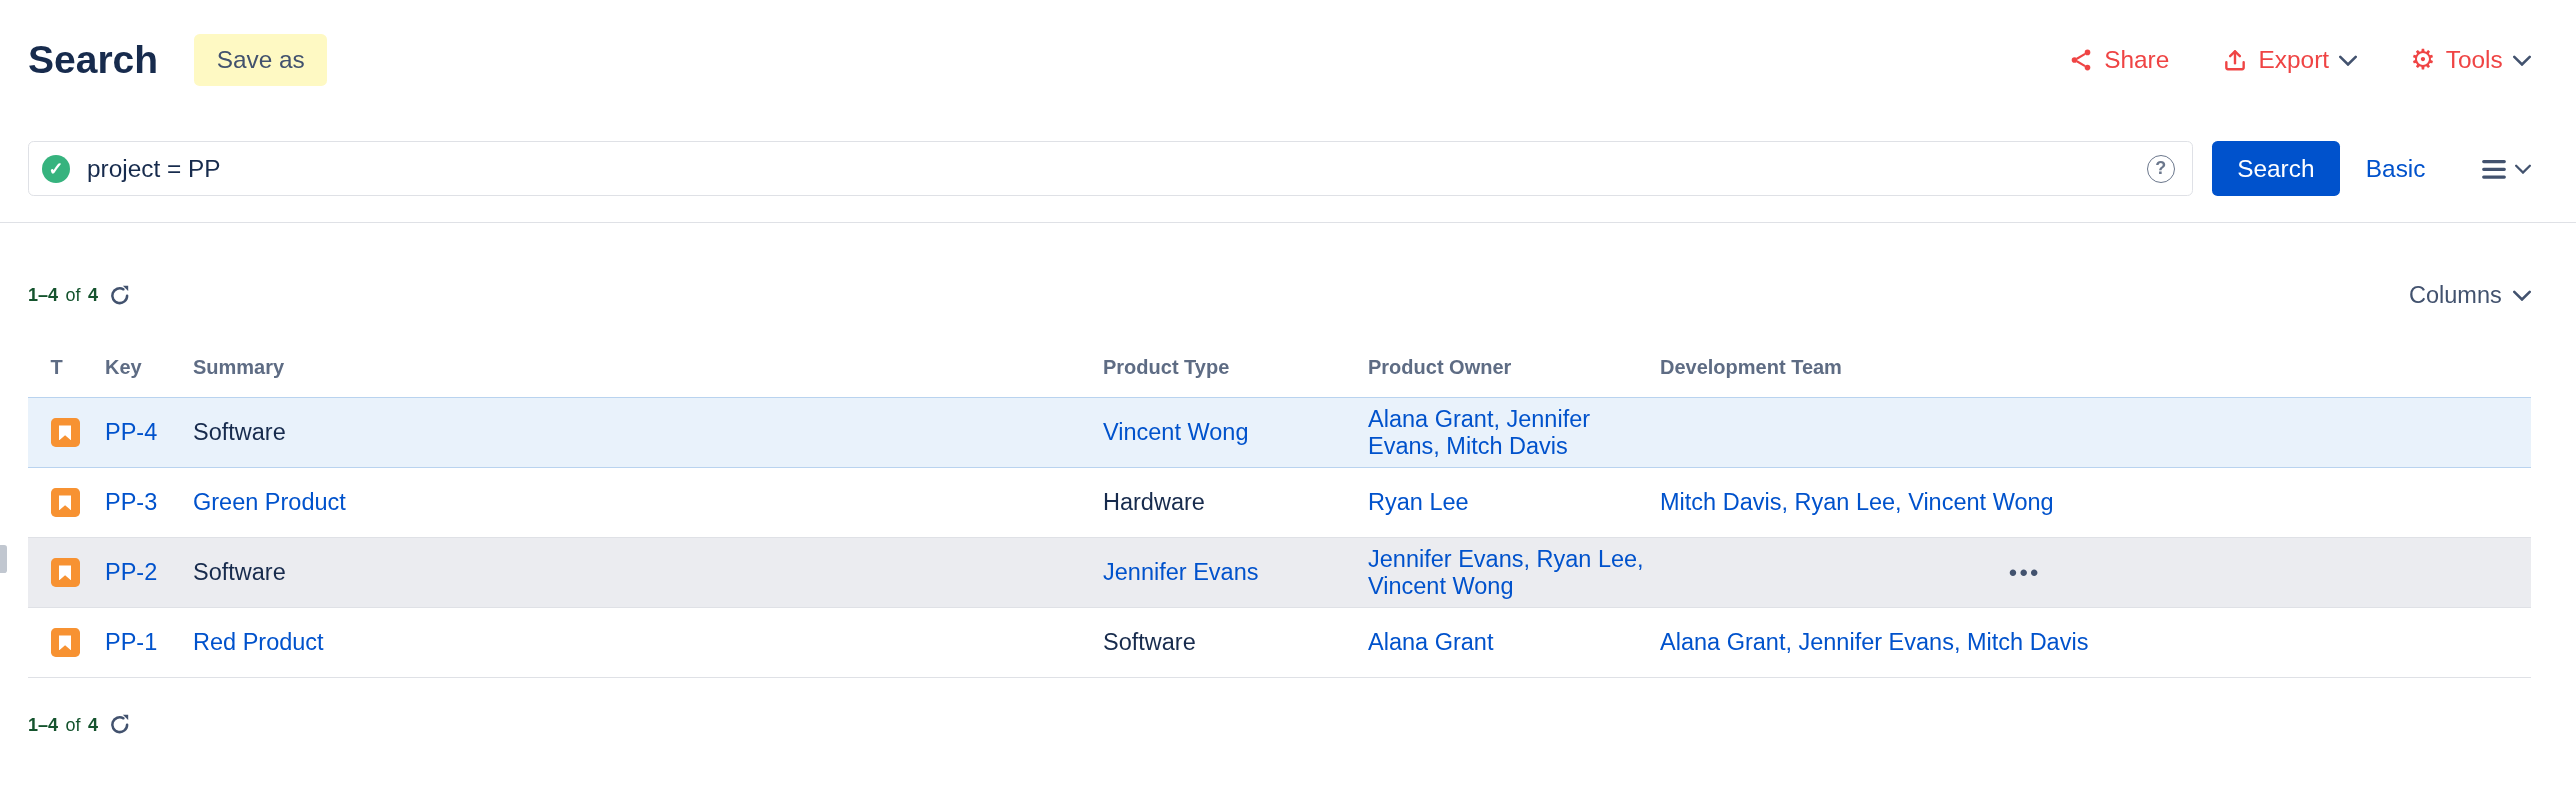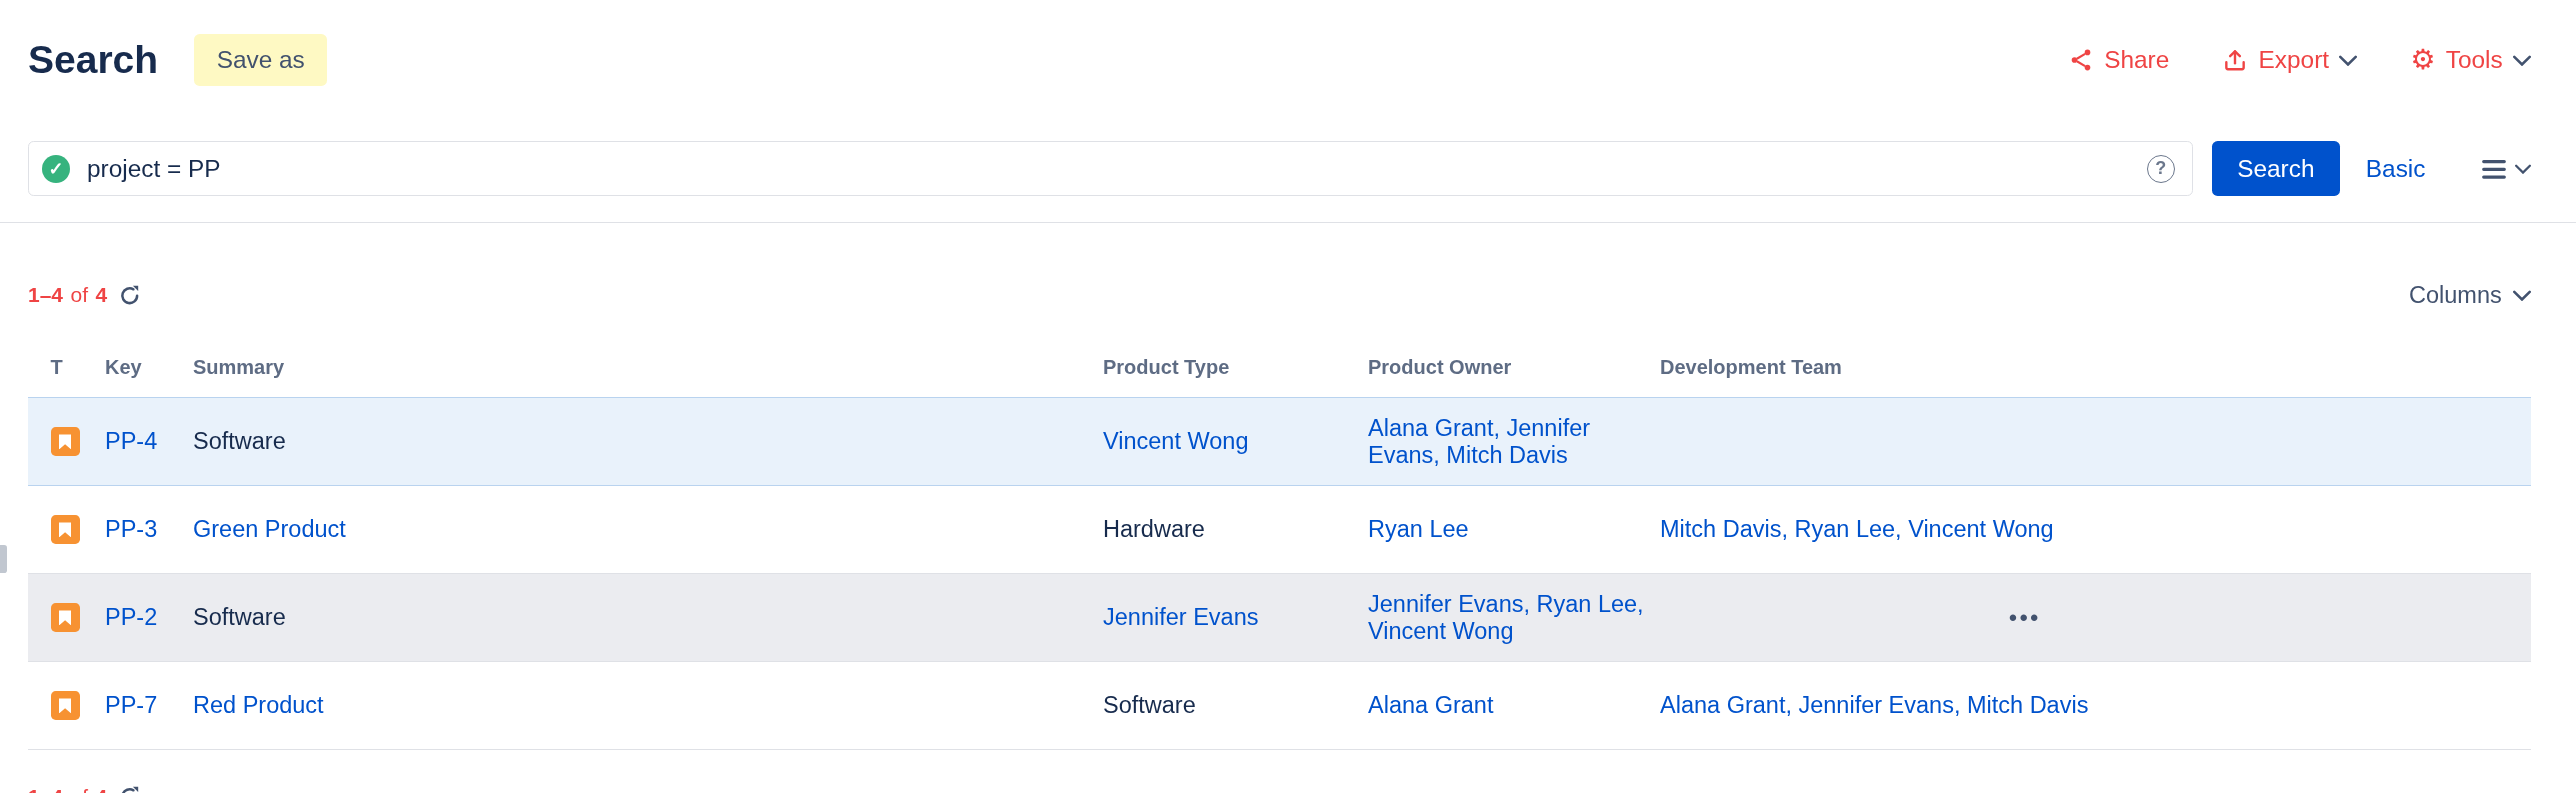--- a/index.html
+++ b/index.html
@@ -74,21 +74,21 @@
   }
 
   .divider { margin-top:26px; border-top:1.9px solid #DFE1E6; height:0; }
 
   
   .results-bar {
     margin:55px 45px 0 28px;
     display:flex; align-items:center; justify-content:space-between;
     height:34px;
   }
-  .count { display:flex; align-items:center; gap:7.5px; font-size:21px; color:#ef4444; }
+  .count { display:flex; align-items:center; gap:7.5px; font-size:18px; color:#14532d; }
   .count b { font-weight:700; }
   .refresh-btn { background:none; border:none; padding:0; color:#42526E; display:flex; align-items:center; margin-left:1.9px; }
   .columns-btn {
     display:flex; align-items:center; gap:11.3px;
     background:none; border:none; padding:0;
     color:#42526E; font-size:23.5px; font-family:inherit;
   }
 
   
   .table { margin:26px 45px 0 28px; }
@@ -96,21 +96,21 @@
     display:grid;
     grid-template-columns:77px 88px 910px 265px 292px 1fr 141px;
     align-items:center;
   }
   .thead {
     height:60px;
     border-bottom:1.9px solid #DFE1E6;
     color:#5E6C84; font-size:20px; font-weight:700;
   }
   .thead .hcell.t { padding-left:22.6px; }
-  .trow { height:88px; border-bottom:0.9px solid #DFE1E6; font-size:23.5px; position:relative; }
+  .trow { height:70px; border-bottom:0.9px solid #DFE1E6; font-size:23.5px; position:relative; }
   .trow a { color:#0052CC; text-decoration:none; }
   .cell.t { padding-left:22.6px; display:flex; align-items:center; }
   .cell.ptype { color:#172B4D; }
   .cell.actions { text-align:center; }
   .type-icon {
     width:29px; height:29px; border-radius:4.7px;
     background:#F79232;
     display:flex; align-items:center; justify-content:center;
   }
   .type-glyph { width:12.2px; height:15px; background:#fff; clip-path:polygon(0 0,100% 0,100% 100%,50% 66%,0 100%); }
@@ -278,21 +278,21 @@
       <a href="#" class="cell team" data-interactable="true">Jennifer Evans, Ryan Lee, Vincent Wong</a>
       <div class="cell actions"><button class="ellipsis" data-interactable="true">•••</button></div>
     </div>
 
     <div class="trow" data-interactable="true">
       <div class="cell t">
           <span class="type-icon" data-interactable="true">
             <span class="type-glyph" data-interactable="false"></span>
           </span>
         </div>
-      <a href="#" class="cell key" data-interactable="true">PP-7</a>
+      <a href="#" class="cell key" data-interactable="true">PP-1</a>
       <a href="#" class="cell summary" data-interactable="true">Red Product</a>
       <div class="cell ptype" data-interactable="false">Software</div>
       <a href="#" class="cell powner" data-interactable="true">Alana Grant</a>
       <a href="#" class="cell team" data-interactable="true">Alana Grant, Jennifer Evans, Mitch Davis</a>
       <div class="cell actions"></div>
     </div>
   </div>
 
   <div class="count bottom-count" data-interactable="false">
     <b data-interactable="false">1–4</b>

